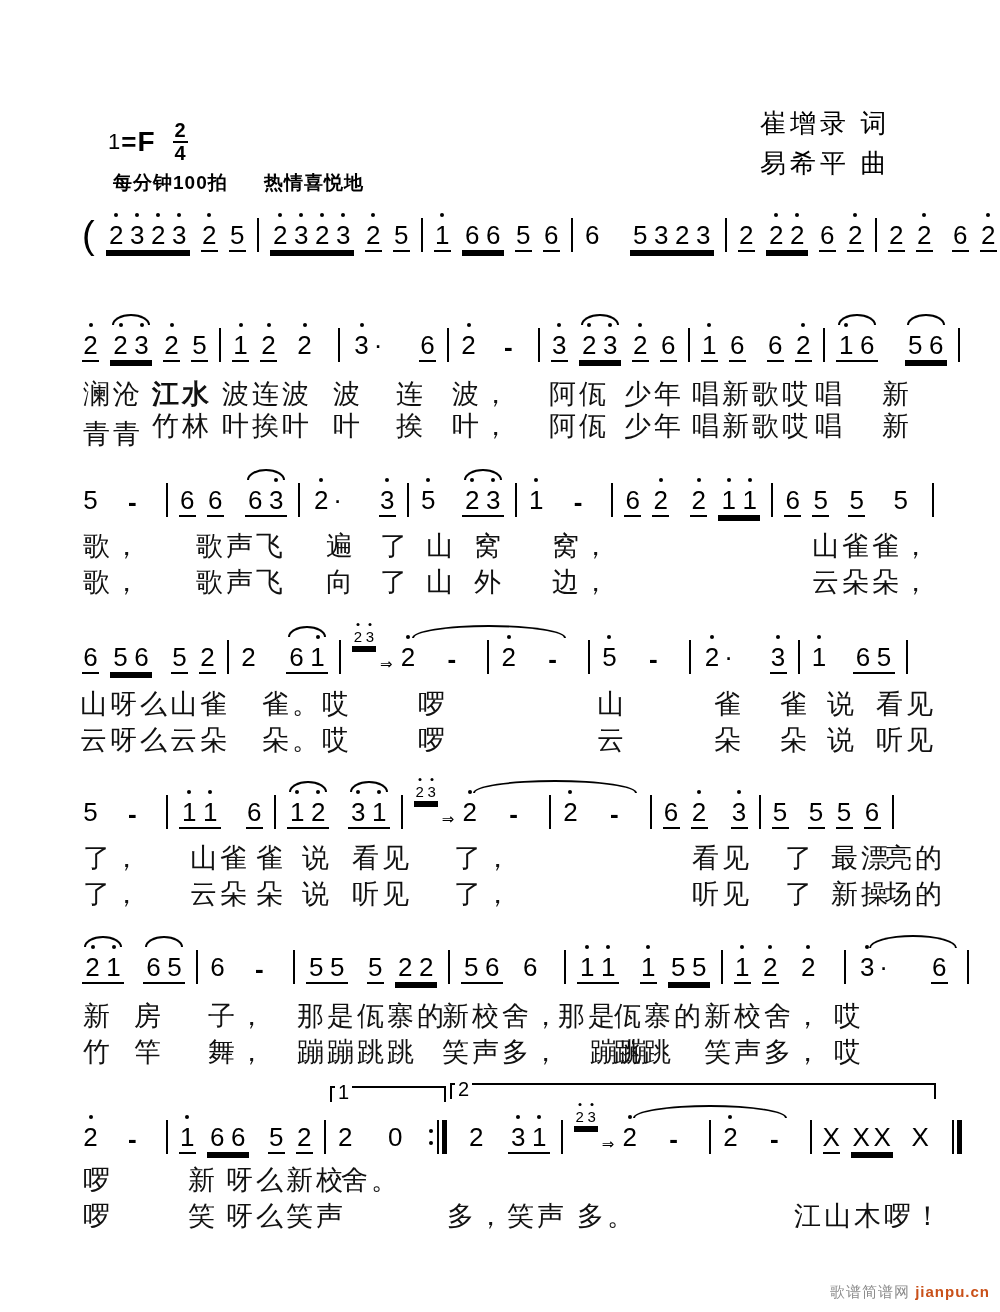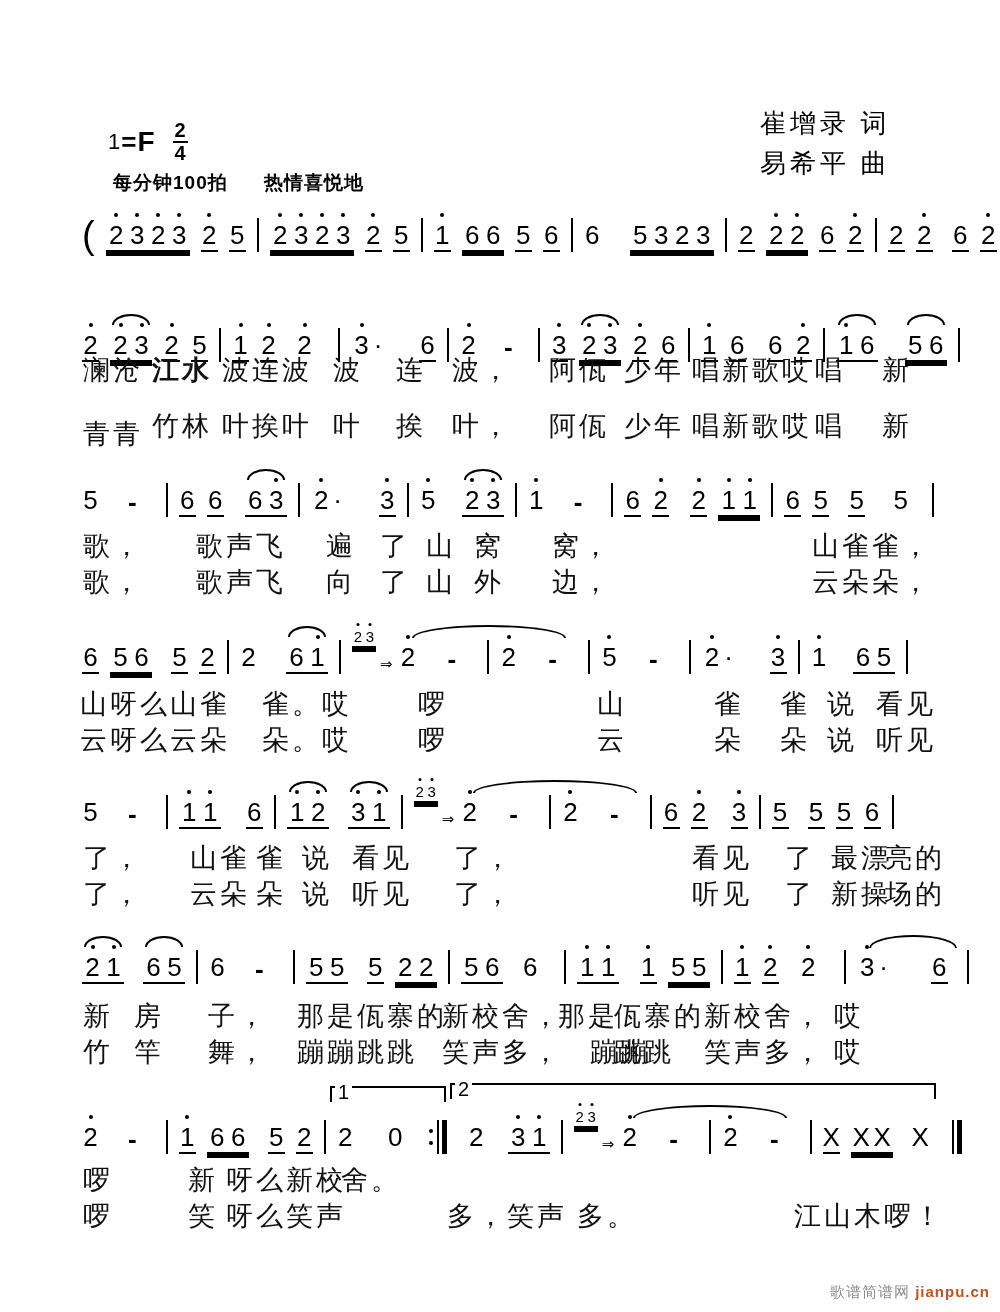--- a/index.html
+++ b/index.html
@@ -583,21 +583,21 @@
           <span class="ch">X</span>
         </span>
         <span class="tok single" style="margin-left: 8px;">
           <span class="ch">X</span>
         </span>
         <span class="endbar" style="margin-left: 12px;">
           <i class="b1"></i>
           <i class="b2"></i>
         </span>
       </div>
-      <div class="lyric-row" style="top: 352px;">
+      <div class="lyric-row" style="top: 376px;">
         <span class="lyric-seg" style="left: 83px;">澜沧</span>
         <span class="lyric-seg" style="left: 152px; font-weight: bold;">江水</span>
         <span class="lyric-seg" style="left: 222px;">波连波</span>
         <span class="lyric-seg" style="left: 333px;">波</span>
         <span class="lyric-seg" style="left: 396px;">连</span>
         <span class="lyric-seg" style="left: 452px;">波，</span>
         <span class="lyric-seg" style="left: 549px;">阿佤</span>
         <span class="lyric-seg" style="left: 624px;">少年</span>
         <span class="lyric-seg" style="left: 692px;">唱新歌哎</span>
         <span class="lyric-seg" style="left: 815px;">唱</span>

